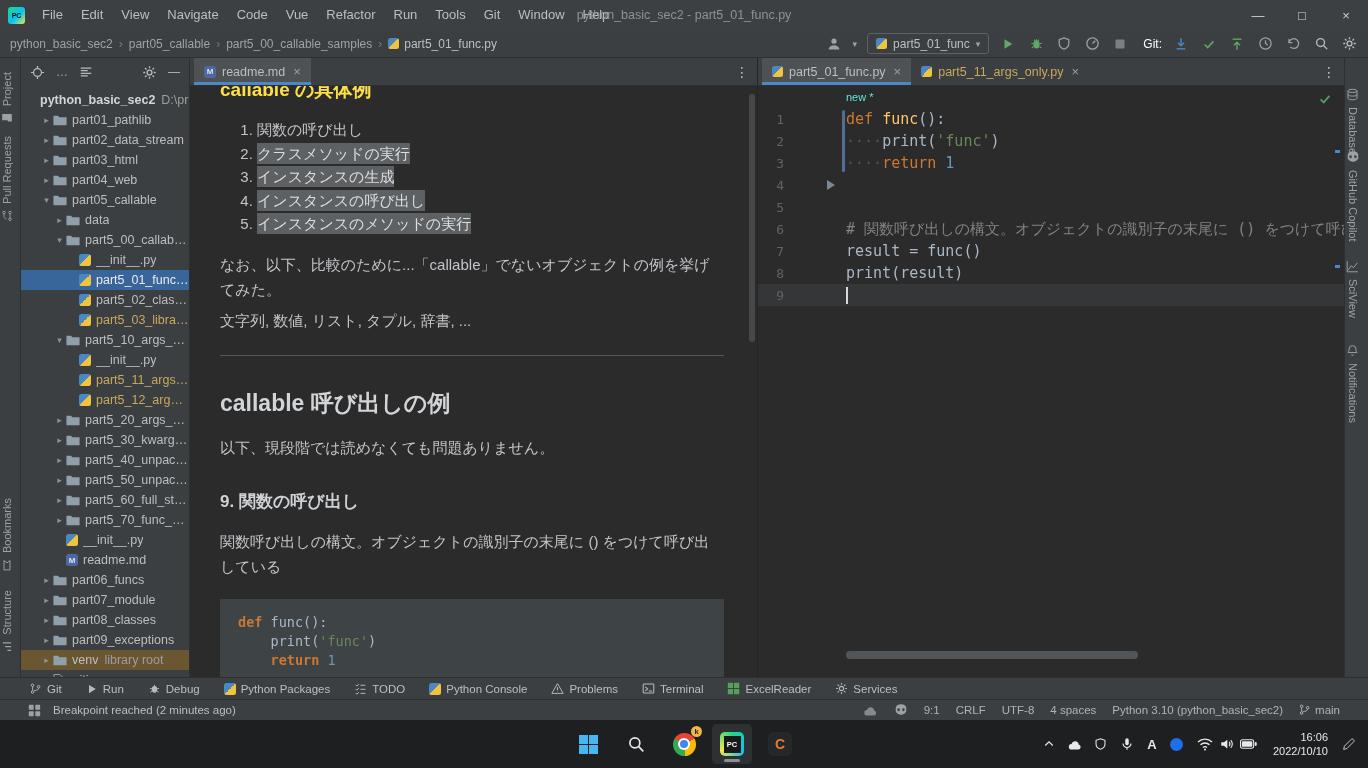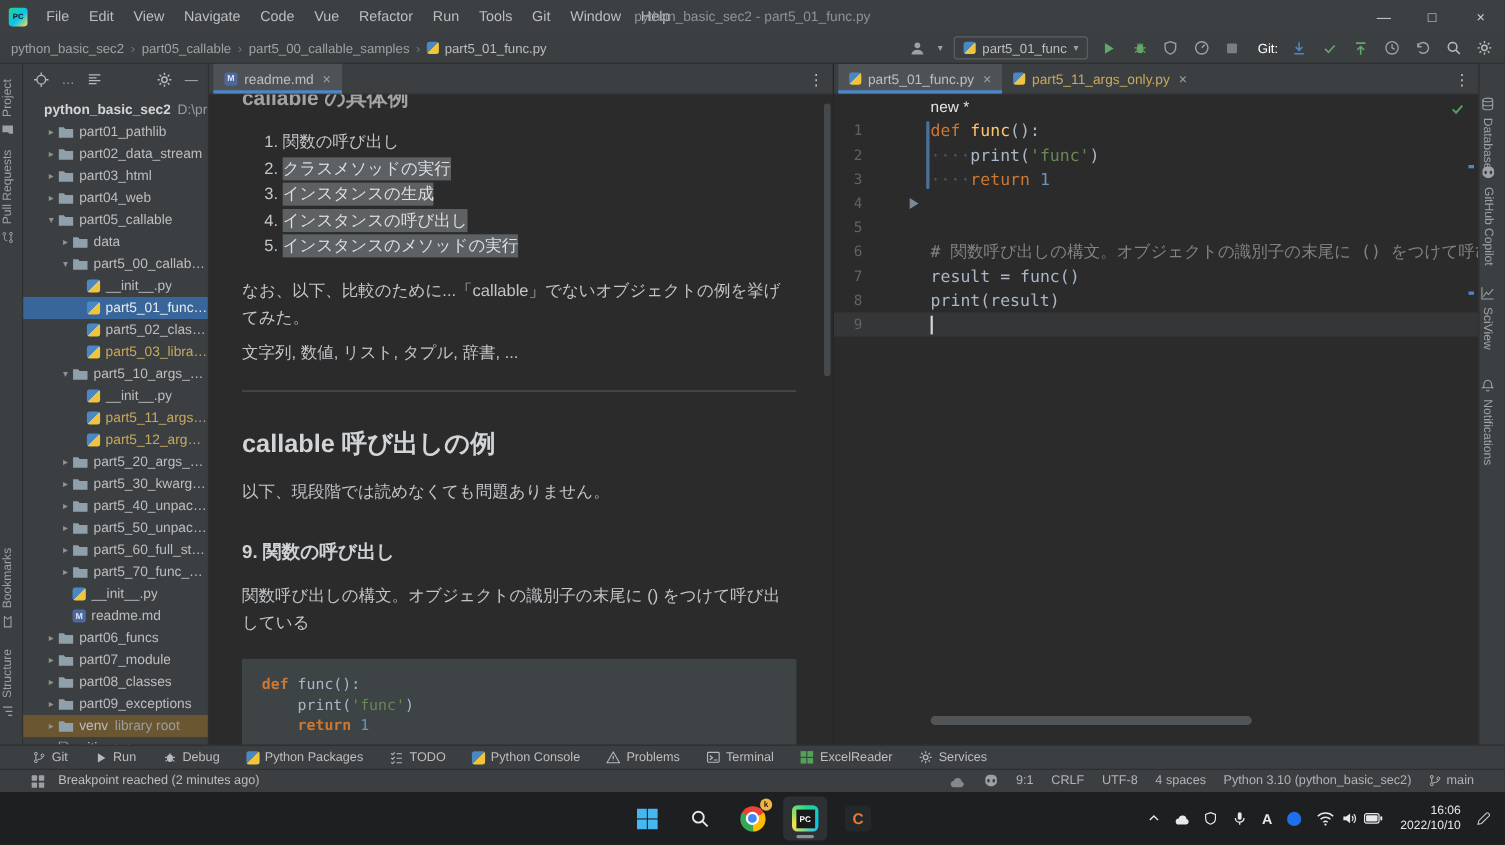--- a/index.html
+++ b/index.html
@@ -58,40 +58,40 @@
 .tabbar{height:28px;background:#3c3f41;border-bottom:1px solid #2d2f31;display:flex;align-items:stretch;padding-left:4px;position:relative;flex:none}
 .tab{display:flex;align-items:center;gap:6px;padding:0 10px;font-size:12.5px;color:#bcbec0;white-space:nowrap}
 .tab.active{background:#4e5254;box-shadow:inset 0 -3px 0 #4a88c7}
 .tab .close{color:#9da0a3;font-size:13px;margin-left:2px}
 .tab.gold .lbl{color:#c9a85c}
 .tab-more{position:absolute;right:8px;top:6px;color:#bcbec0;font-size:14px}
 
 
 .md-pane{width:568px;background:#2b2b2b;position:relative;flex:none;display:flex;flex-direction:column;border-right:1px solid #252525}
 .md-body{position:relative;flex:1;overflow:hidden;padding:0 33px 0 30px;color:#c2c5c9;font-size:15px}
-.mdh2cut{font-size:19px;font-weight:bold;color:#a3a3a3;margin-top:-9px;line-height:26px}
+.mdh2cut{font-size:19px;font-weight:bold;color:#fde047;margin-top:-9px;line-height:26px}
 .md-body ol{margin-top:15px;padding-left:37px}
 .md-body li{line-height:23.5px}
 .hl{background:#5d6164;color:#dcdee0;padding:2px 0}
 .mdp{margin-top:16px;line-height:25px}
 .mdp.tight{margin-top:6px}
 .md-body hr{margin-top:22px;border:0;border-top:1px solid #575757}
 .mdh1{margin-top:32px;font-size:23px;color:#d2d5d8;font-weight:bold}
 .mdh3{margin-top:30px;font-size:17px;color:#cfd2d5;font-weight:bold}
 .mdpre{margin-top:20px;background:#3e4446;padding:14px 18px;font-family:"DejaVu Sans Mono","Liberation Mono",monospace;font-size:13.5px;line-height:19px;color:#a9b7c6}
 .mdpre .kw{font-weight:bold}
 .md-scroll{position:absolute;right:2px;top:36px;width:6px;height:248px;background:#53575a;border-radius:3px;opacity:.7}
 
 
 .kw{color:#cc7832}.fn{color:#ffc66d}.str{color:#6a8759}.num{color:#6897bb}.cm{color:#828282}.pl{color:#a9b7c6}.ws{color:#50565c}
 
 
 .editor-pane{flex:1;background:#2b2b2b;position:relative;overflow:hidden;display:flex;flex-direction:column}
 .ed-area{position:relative;flex:1;overflow:hidden;font-family:"DejaVu Sans Mono","Liberation Mono",monospace;font-size:15px}
-.cv-hint{height:22px;line-height:22px;padding-left:88px;color:#e5e5e5;font-size:14px;font-family:"Liberation Sans","DejaVu Sans",sans-serif}
+.cv-hint{height:22px;line-height:22px;padding-left:88px;color:#5eead4;font-size:11px;font-family:"Liberation Sans","DejaVu Sans",sans-serif}
 .eline{height:22px;display:flex;align-items:center}
 .eline.cur{background:#343638}
 .lno{width:26px;text-align:right;color:#606366;font-size:13px;flex:none}
 .gut{width:62px;flex:none}
 .ecode{white-space:pre;line-height:22px;color:#a9b7c6}
 .cursor{display:inline-block;width:2px;height:17px;background:#d8d8d8;vertical-align:middle}
 .change-bar{position:absolute;left:84px;top:24px;width:3px;height:62px;background:#4e6f96;border-radius:2px}
 .exec-arrow{position:absolute;left:69px;top:94px;width:0;height:0;border-top:5px solid transparent;border-bottom:5px solid transparent;border-left:8px solid #7d8894}
 .ed-check{position:absolute;top:34px;right:12px}
 .stripe{position:absolute;right:4px;width:5px;height:3px;background:#4a88c7}

